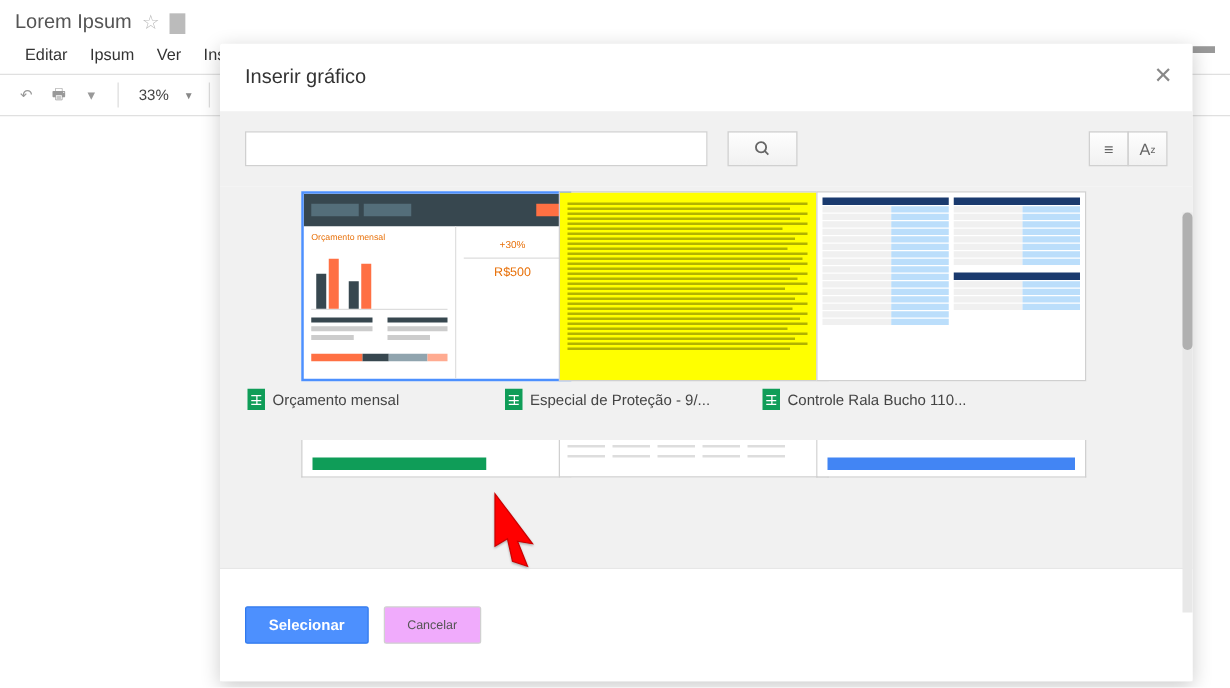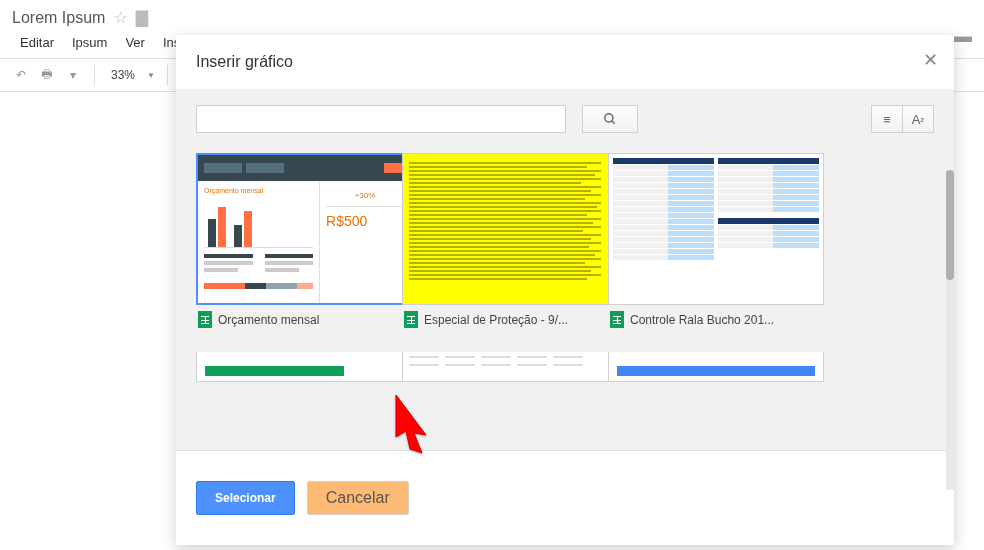--- a/index.html
+++ b/index.html
@@ -192,20 +192,21 @@
       width: 188px;
       cursor: pointer;
     }
     .file-thumb {
       width: 216px;
       height: 152px;
       background: #fff;
       border: 1px solid #d0d0d0;
       overflow: hidden;
       position: relative;
+      margin-left: 45px;
     }
     .file-item.selected .file-thumb {
       border: 2px solid #4d90fe;
     }
     .file-label {
       display: flex;
       align-items: center;
       gap: 6px;
       padding: 6px 2px;
       font-size: 12px;
@@ -350,25 +351,25 @@
       background: #4d90fe;
       color: #fff;
       border: 1px solid #3079ed;
       padding: 7px 18px;
       font-size: 12px;
       font-weight: bold;
       cursor: pointer;
       border-radius: 2px;
     }
     .btn-secondary {
-      background: #fdba74;
+      background: #f0abfc;
       color: #555;
       border: 1px solid #d0d0d0;
       padding: 7px 18px;
-      font-size: 16px;
+      font-size: 10px;
       cursor: pointer;
       border-radius: 2px;
     }
     
     .scrollbar-track {
       position: absolute;
       right: 0;
       top: 135px;
       width: 8px;
       height: 320px;
@@ -483,21 +484,21 @@
                 <div class="tb-stack-row">
                   <div class="tb-seg" style="flex:2;background:#ff7043"></div>
                   <div class="tb-seg" style="flex:1;background:#37474f"></div>
                   <div class="tb-seg" style="flex:1.5;background:#90a4ae"></div>
                   <div class="tb-seg" style="flex:0.8;background:#ffab91"></div>
                 </div>
               </div>
               <div class="tb-right">
                 <div style="color:#e8710a;font-size:8px;text-align:center">+30%</div>
                 <div style="height:1px;background:#ddd;margin:6px 0"></div>
-                <div style="color:#e8710a;font-size:14px;">R$500</div>
+                <div style="color:#e8710a;font-size:10px;text-align:center">R$500</div>
               </div>
             </div>
           </div>
         </div>
         <div class="file-label">
           <span class="sheets-icon"></span>
           <span class="file-name">Orçamento mensal</span>
         </div>
       </div>
 
@@ -662,21 +663,21 @@
                 </div>
               <div class="tt-row">
                   <div class="tt-label"></div>
                   <div class="tt-val"></div>
                 </div>
             </div>
           </div>
         </div>
         <div class="file-label">
           <span class="sheets-icon"></span>
-          <span class="file-name">Controle Rala Bucho 201...</span>
+          <span class="file-name">Controle Rala Bucho 110...</span>
         </div>
       </div>
 
       <div class="file-item partial">
         <div class="file-thumb">
             <div class="thumb-green-bar">
               <div class="tg-bar"></div>
             </div>
           </div>
       </div>

